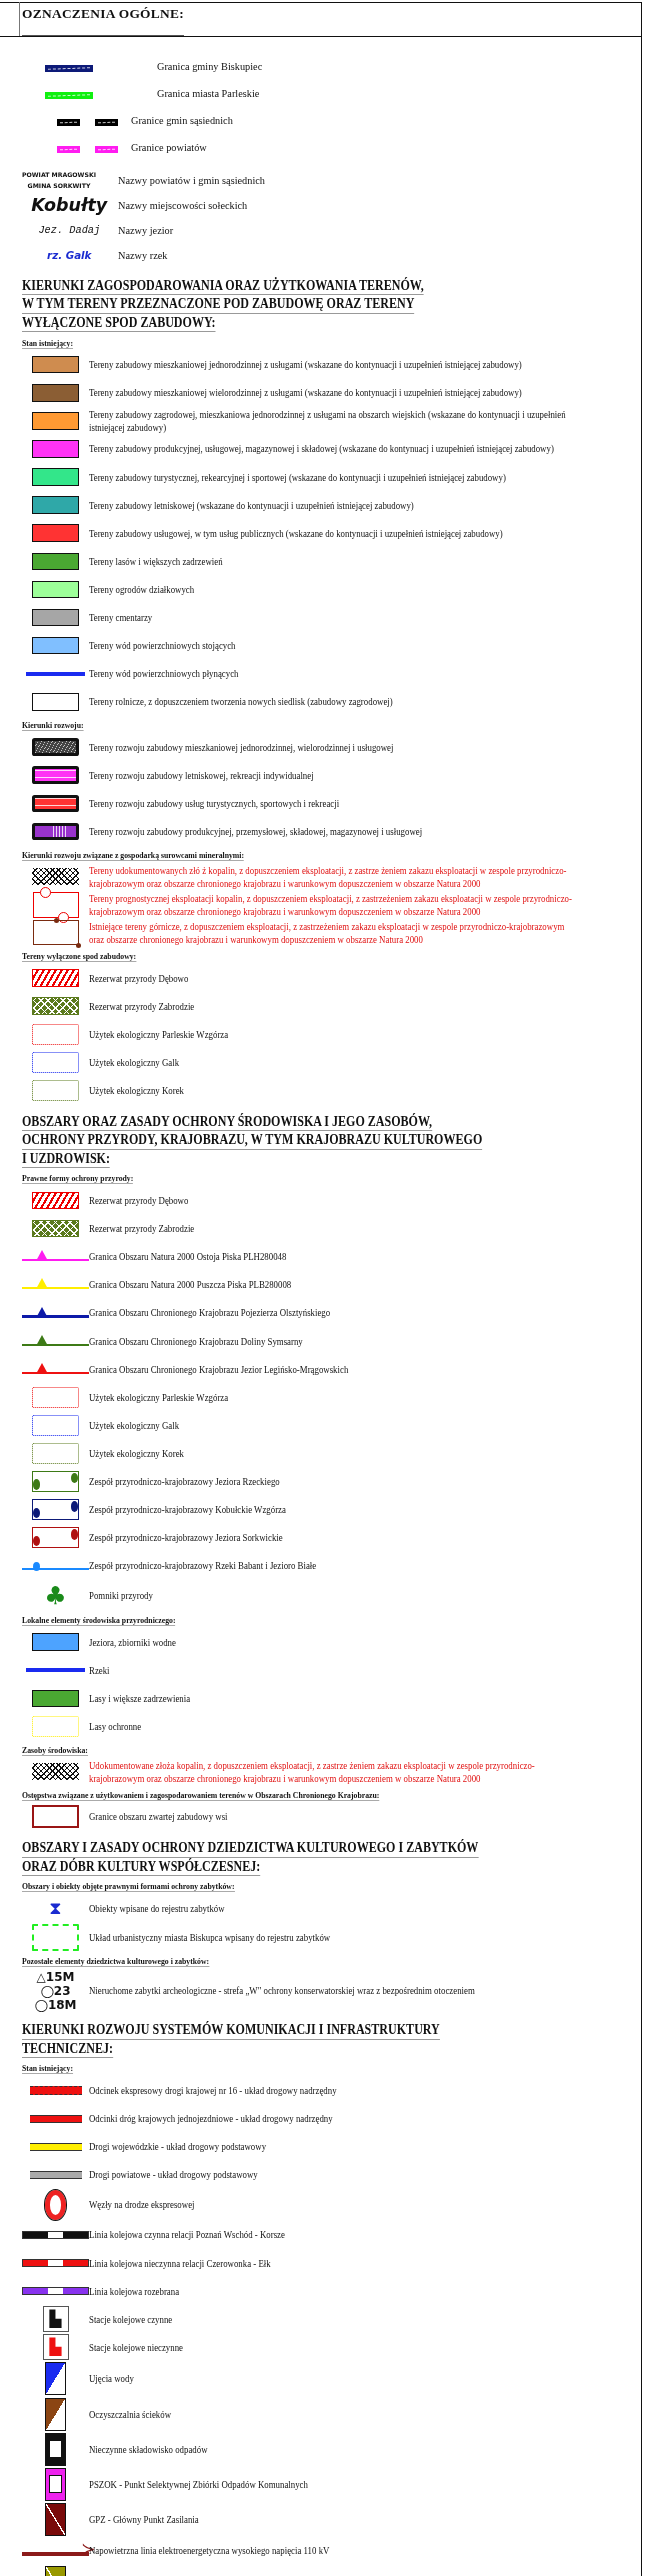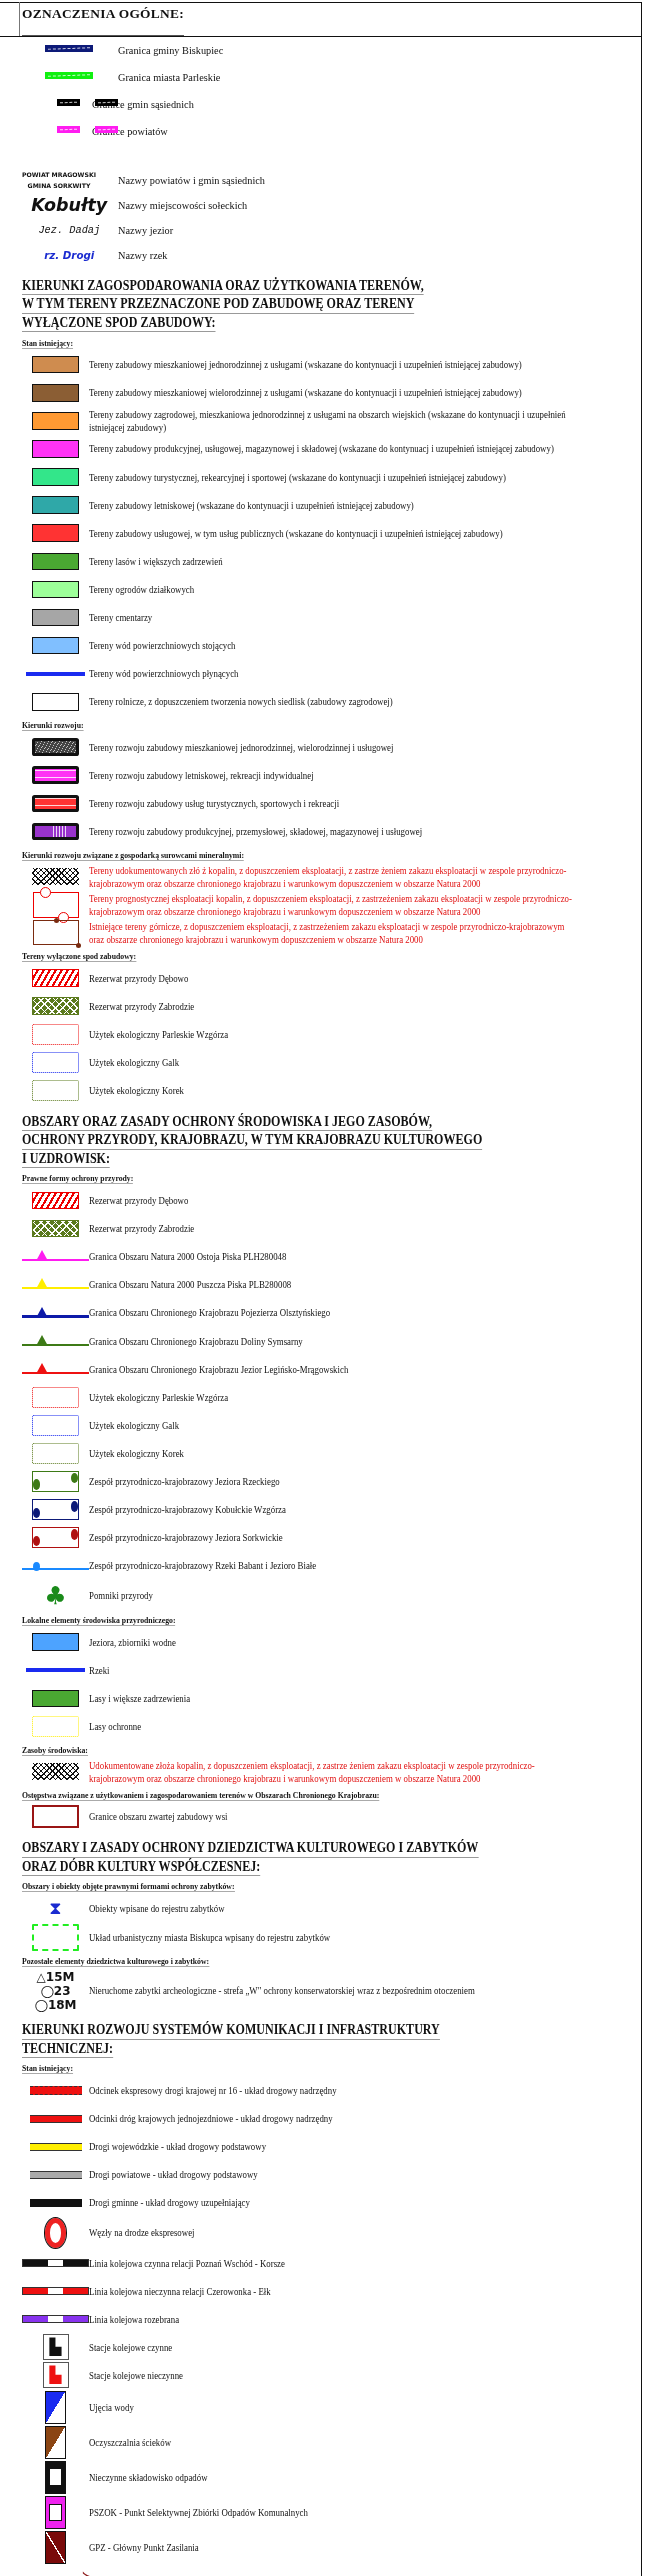--- a/index.html
+++ b/index.html
@@ -2,21 +2,21 @@
 <html style="font-size:8.2px"><head>
 <meta charset="utf-8">
 <style>
   html,body{margin:0;padding:0;background:#fff;}
   body{width:660px;min-height:3870px;position:relative;font-family:"DejaVu Serif","Liberation Serif",serif;color:#111;}
   .frame{position:absolute;left:0;top:1.5px;width:642px;height:3864px;border-top:1.5px solid #111;border-right:1.5px solid #111;border-bottom:1.5px solid #111;box-sizing:border-box;}
   .hdr{position:absolute;left:0;top:1.5px;width:642px;height:35px;border-bottom:1.5px solid #111;box-sizing:border-box;}
   .hdr .vline{position:absolute;left:19px;top:0;bottom:0;border-left:0.5px solid #777;}
   .hdr h1{position:absolute;left:22px;top:4.1px;margin:0;font-family:"Liberation Serif",serif;font-size:13.4px;font-weight:bold;letter-spacing:0.3px;border-bottom:0.5px solid #555;padding-bottom:13px;}
   .content{position:absolute;left:0;top:39px;width:639px;}
-  .gen-row{display:flex;align-items:flex-start;height:27px;}
+  .gen-row{display:flex;align-items:flex-end;height:27px;gap:39px;}
   .gen-sym{width:118px;display:flex;justify-content:center;gap:15.5px;padding-left:20.6px;box-sizing:border-box;}
   .bar{width:48px;height:7.2px;position:relative;}
   .bar::after{content:"";position:absolute;left:3.1px;right:3.1px;top:3.1px;border-top:0.5px dashed rgba(255,255,255,.8);transform:rotate(-2deg);}
   .gen-label{font-family:"Liberation Serif",serif;font-size:10.3px;}
   .name-row{display:flex;align-items:center;height:25px;}
   .name-sym{width:118px;text-align:center;}
   .name-lbl{font-family:"Liberation Serif",serif;font-size:10.3px;}
   .sect{padding-left:22px;margin-top:9.3px;}
   .sect h2{margin:0 0 3.1px 0;font-family:"Liberation Serif",serif;font-size:14px;font-weight:bold;line-height:17.5px;transform:scaleX(.86);transform-origin:left;}
   .sect h2 span{border-bottom:1px solid #999;display:inline-block;}
@@ -110,21 +110,21 @@
     </div>
     <div class="name-row">
       <div class="name-sym" style="font-family:'DejaVu Sans',sans-serif;font-weight:bold;font-style:italic;font-size:17.5px;padding-left:20.6px;box-sizing:border-box;">Kobułty</div>
       <span class="name-lbl">Nazwy miejscowości sołeckich</span>
     </div>
     <div class="name-row">
       <div class="name-sym" style="font-family:Liberation Mono, monospace;font-style:italic;font-size:10.3px;padding-left:20.6px;box-sizing:border-box;">Jez. Dadaj</div>
       <span class="name-lbl">Nazwy jezior</span>
     </div>
     <div class="name-row">
-      <div class="name-sym" style="font-family:'DejaVu Sans',sans-serif;font-style:italic;font-weight:bold;font-size:10.3px;color:#1a2bd0;padding-left:20.6px;box-sizing:border-box;">rz. Drogi</div>
+      <div class="name-sym" style="font-family:'DejaVu Sans',sans-serif;font-style:italic;font-weight:bold;font-size:10.3px;color:#1a2bd0;padding-left:20.6px;box-sizing:border-box;">rz. Galk</div>
       <span class="name-lbl">Nazwy rzek</span>
     </div>
   </div>
 
   <div id="sections">
       <div class="sect">
         <h2><span>KIERUNKI ZAGOSPODAROWANIA ORAZ UŻYTKOWANIA TERENÓW,</span><br><span>W TYM TERENY PRZEZNACZONE POD ZABUDOWĘ ORAZ TERENY</span><br><span>WYŁĄCZONE SPOD ZABUDOWY:</span><br></h2>
         <div class="sub"><span>Stan istniejący:</span></div>
         <div>
           <div class="item">
@@ -497,26 +497,20 @@
             <div class="lbl">Drogi wojewódzkie - układ drogowy podstawowy</div>
           </div>
           <div class="item">
             <div class="sym">
               <div class="line-sym" style="height:6.2px;width:52px;background:#aaaaaa;border-top:1px solid #333333;border-bottom:1px solid #333333"></div>
             </div>
             <div class="lbl">Drogi powiatowe - układ drogowy podstawowy</div>
           </div>
           <div class="item">
             <div class="sym">
-              <div class="line-sym" style="height:6.2px;width:52px;background:#111111;border-top:1px solid #111111;border-bottom:1px solid #111111"></div>
-            </div>
-            <div class="lbl">Drogi gminne - układ drogowy uzupełniający</div>
-          </div>
-          <div class="item">
-            <div class="sym">
               <div class="node" style="border-color:#ee2222;outline:1px solid #111;outline-offset:-0.5px"></div>
             </div>
             <div class="lbl">Węzły na drodze ekspresowej</div>
           </div>
           <div class="item">
             <div class="sym">
               <div class="rail">
                 <div class="a" style="background:#111111"></div>
                 <div class="b"></div>
                 <div class="c" style="background:#111111"></div>

